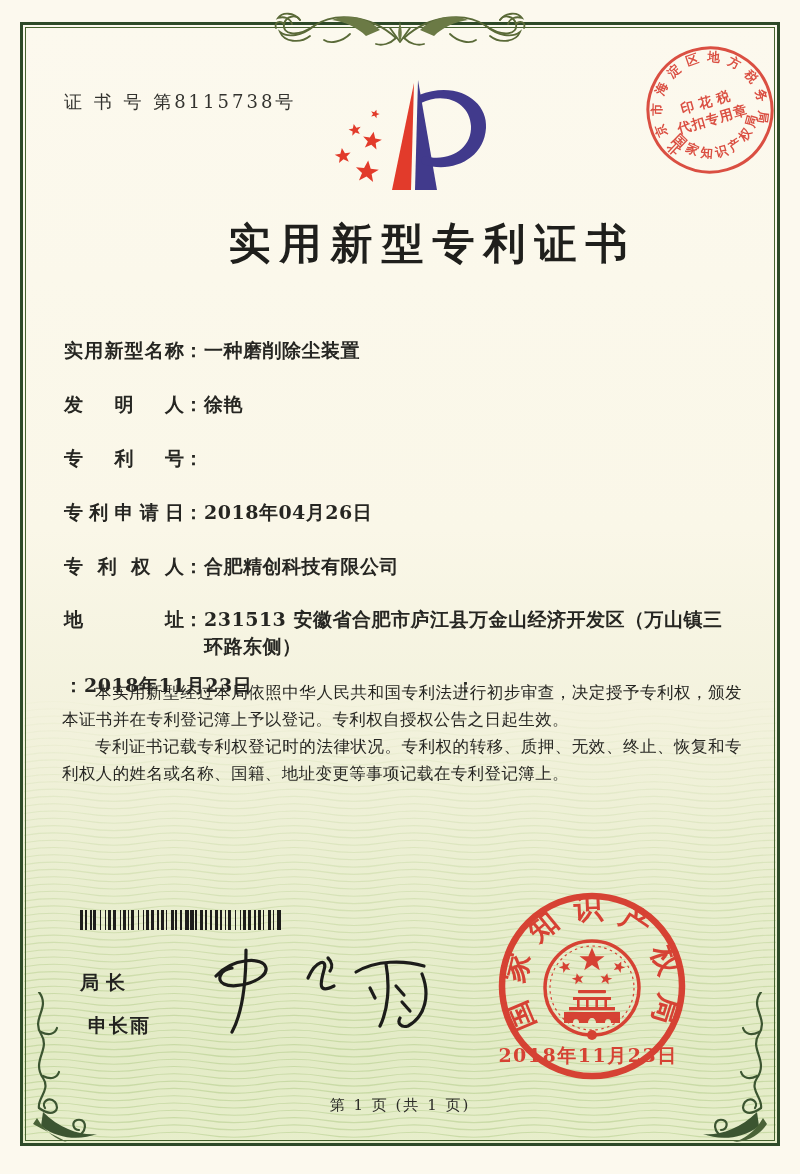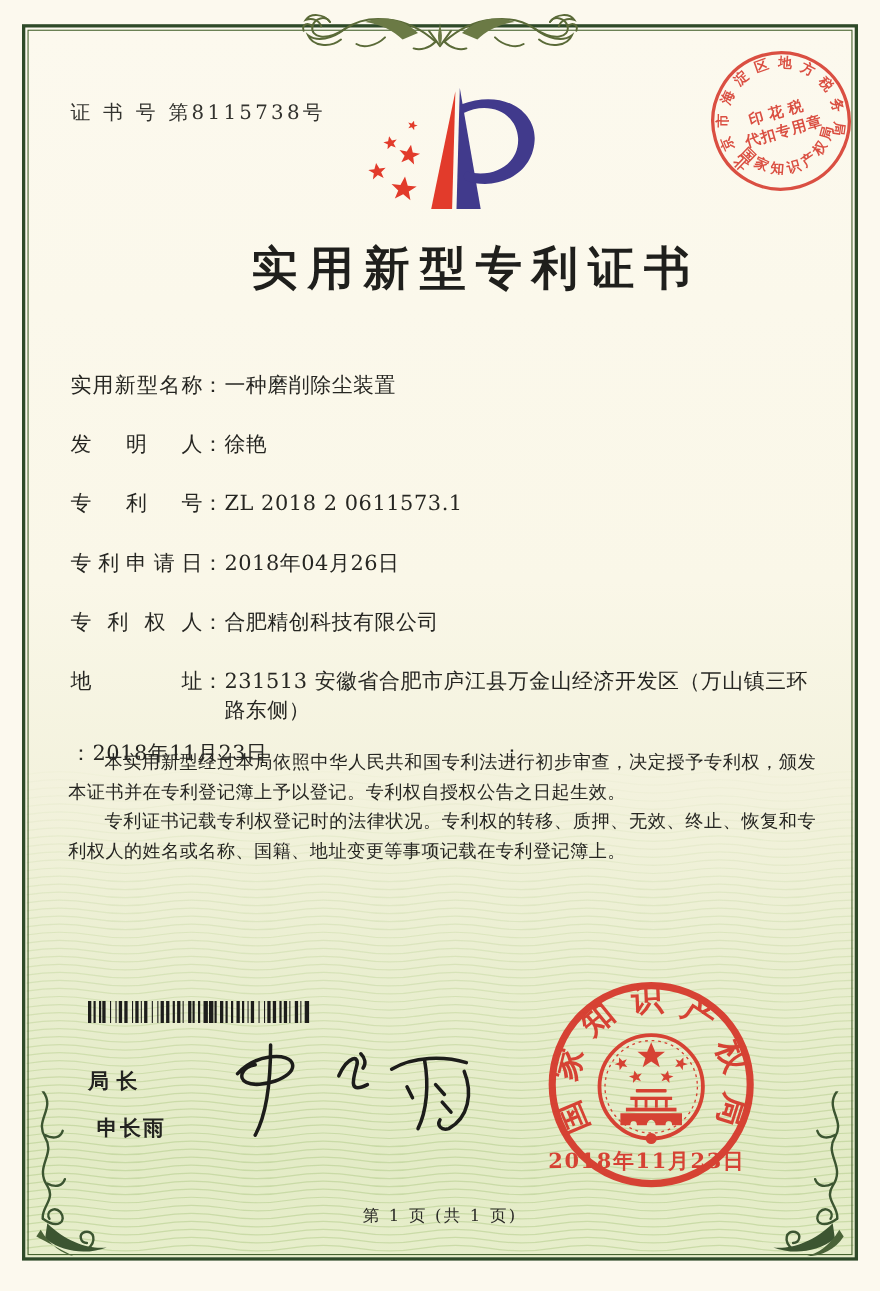--- a/index.html
+++ b/index.html
@@ -25,21 +25,21 @@
 
   .logo{position:absolute;left:320px;top:68px;}
 
   .tax-stamp{position:absolute;left:636px;top:36px;opacity:.88;}
   .tax-stamp text{font-family:"DejaVu Serif",serif;font-weight:bold;fill:#d6382b;}
 
   .title{position:absolute;left:0;top:216px;width:100%;text-align:center;
     font-size:42px;font-weight:600;letter-spacing:9px;padding-left:9px;box-sizing:border-box;color:#1f1f1c;margin-left:28px;}
 
   .fields{position:absolute;left:64px;top:336px;right:60px;font-size:19px;}
-  .frow{display:flex;line-height:28px;margin-bottom:26px;}
+  .frow{display:flex;line-height:28px;margin-bottom:26px;font-weight:bold;}
   .flabel{display:inline-block;width:120px;text-align:justify;text-align-last:justify;flex:0 0 120px;}
   .fcolon{flex:0 0 20px;}
   .fvalue{flex:1 1 auto;letter-spacing:.5px;}
   .frow.address{line-height:27px;margin-bottom:11px;}
   .frow.split .half-left{display:flex;flex:0 0 392px;}
   .frow.split .half-right{display:flex;flex:1 1 auto;}
   .frow.split .flabel2{flex:0 0 auto;}
 
   .body-text{position:absolute;left:62px;top:680px;right:58px;font-size:16.5px;line-height:1.63;
     text-align:justify;letter-spacing:.4px;}
@@ -216,21 +216,20 @@
         <span class="fvalue">一种磨削除尘装置</span>
     </div>
     <div class="frow">
       <span class="flabel">发明人</span>
         <span class="fcolon">：</span>
         <span class="fvalue">徐艳</span>
     </div>
     <div class="frow">
       <span class="flabel">专利号</span>
         <span class="fcolon">：</span>
-        <span class="fvalue">ZL 2018 2 0611573.1</span>
     </div>
     <div class="frow">
       <span class="flabel">专利申请日</span>
         <span class="fcolon">：</span>
         <span class="fvalue">2018年04月26日</span>
     </div>
     <div class="frow">
       <span class="flabel">专利权人</span>
         <span class="fcolon">：</span>
         <span class="fvalue">合肥精创科技有限公司</span>

